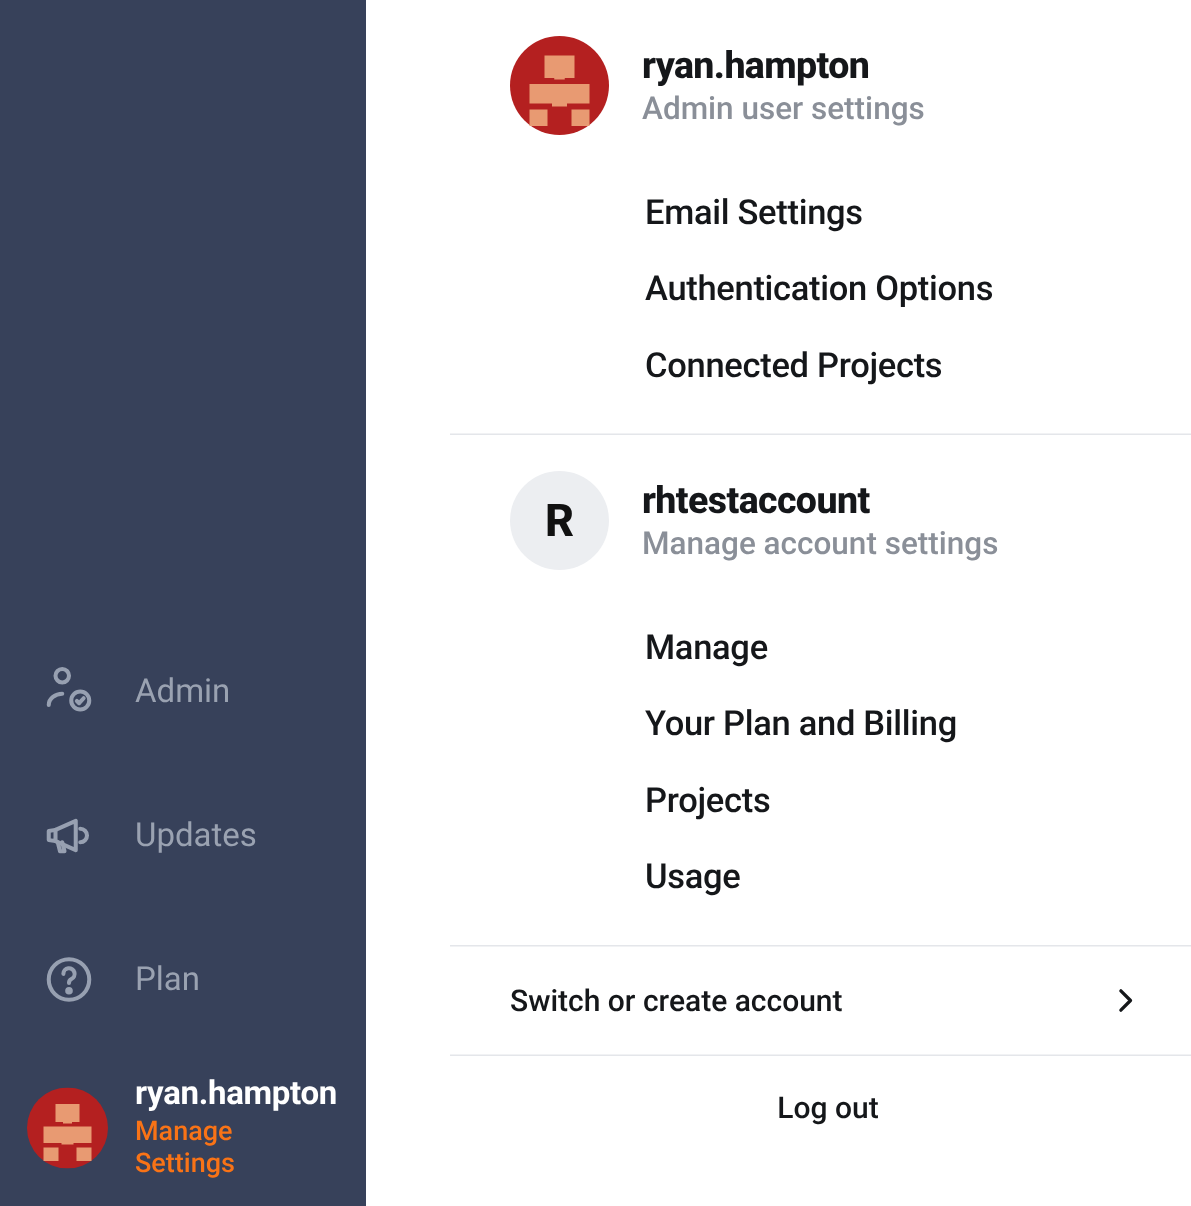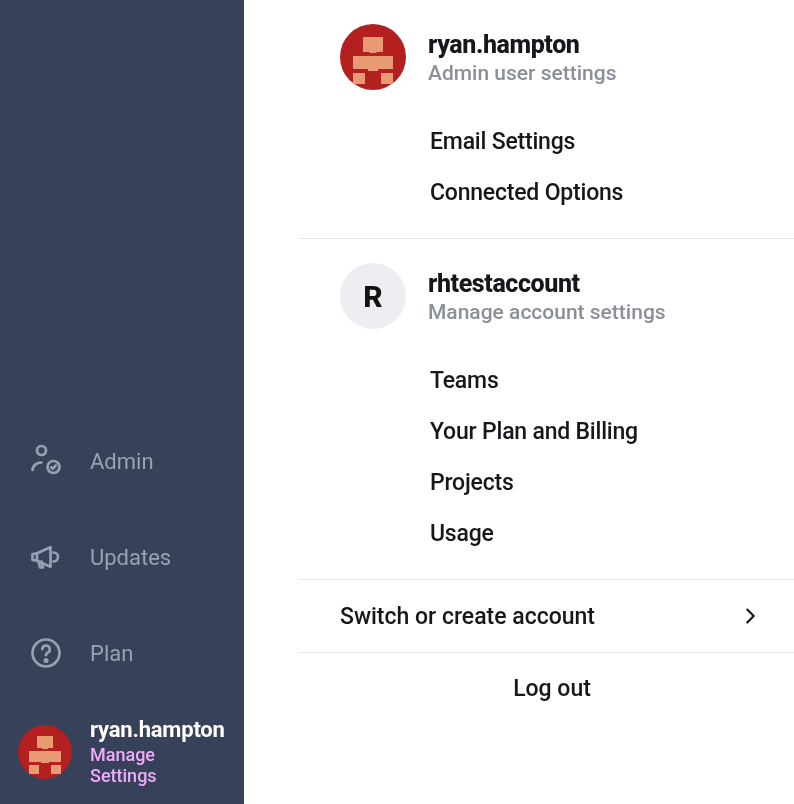--- a/index.html
+++ b/index.html
@@ -48,21 +48,21 @@
   }
   .sidebar-profile .avatar-small {
     width: 54px; height: 54px; border-radius: 50%;
     flex-shrink: 0;
   }
   .sidebar-profile-text {
     display: flex; flex-direction: column;
     color: #fff;
   }
   .sidebar-profile-name { font-size: 22px; font-weight: 700; color: #fff; letter-spacing: -0.2px; }
-  .sidebar-profile-sub { font-size: 18px; font-weight: 500; color: #f0abfc; margin-top: 2px; }
+  .sidebar-profile-sub { font-size: 18px; font-weight: 500; color: #f97316; margin-top: 2px; }
 
   
   .notch {
     position: absolute;
     left: 288px; 
     top: 744px;
     width: 0; height: 0;
     border-top: 14px solid transparent;
     border-bottom: 14px solid transparent;
     border-right: 14px solid #fff;
@@ -118,21 +118,21 @@
     padding: 12px 24px 12px 130px;
     cursor: pointer;
     letter-spacing: -0.2px;
   }
 
   .row-action {
     display: flex;
     align-items: center;
     justify-content: space-between;
     padding: 22px 30px 22px 40px;
-    font-size: 23px;
+    font-size: 20px;
     font-weight: 500;
     color: #15171a;
     border-bottom: 1px solid #e4e6ea;
     cursor: pointer;
     gap: 37px;
   }
   .row-action:last-child { border-bottom: none; justify-content: center; }
   .chevron-wrap { width: 28px; height: 28px; display:flex; align-items:center; justify-content:center; }
   .chevron-wrap svg { width: 22px; height: 22px; }
 
@@ -217,36 +217,37 @@
             </g>
           </svg>
         </span>
         <div class="section-header-text">
           <span class="section-title">ryan.hampton</span>
           <span class="section-sub">Admin user settings</span>
         </div>
       </div>
       <div class="link-list">
         <div class="link-item">Email Settings</div>
-        <div class="link-item">Connected Options</div>
+        <div class="link-item">Authentication Options</div>
+        <div class="link-item">Connected Projects</div>
       </div>
     </div>
 
     <div class="section">
       <div class="section-header">
         <div class="avatar-letter">
           <span>R</span>
         </div>
         <div class="section-header-text">
           <span class="section-title">rhtestaccount</span>
           <span class="section-sub">Manage account settings</span>
         </div>
       </div>
       <div class="link-list">
-        <div class="link-item">Teams</div>
+        <div class="link-item">Manage</div>
         <div class="link-item">Your Plan and Billing</div>
         <div class="link-item">Projects</div>
         <div class="link-item">Usage</div>
       </div>
     </div>
 
     <div class="row-action">
       <span>Switch or create account</span>
       <span class="chevron-wrap">
         <svg viewBox="0 0 24 24" fill="none" stroke="#15171a" stroke-width="2.4" stroke-linecap="round" stroke-linejoin="round">

